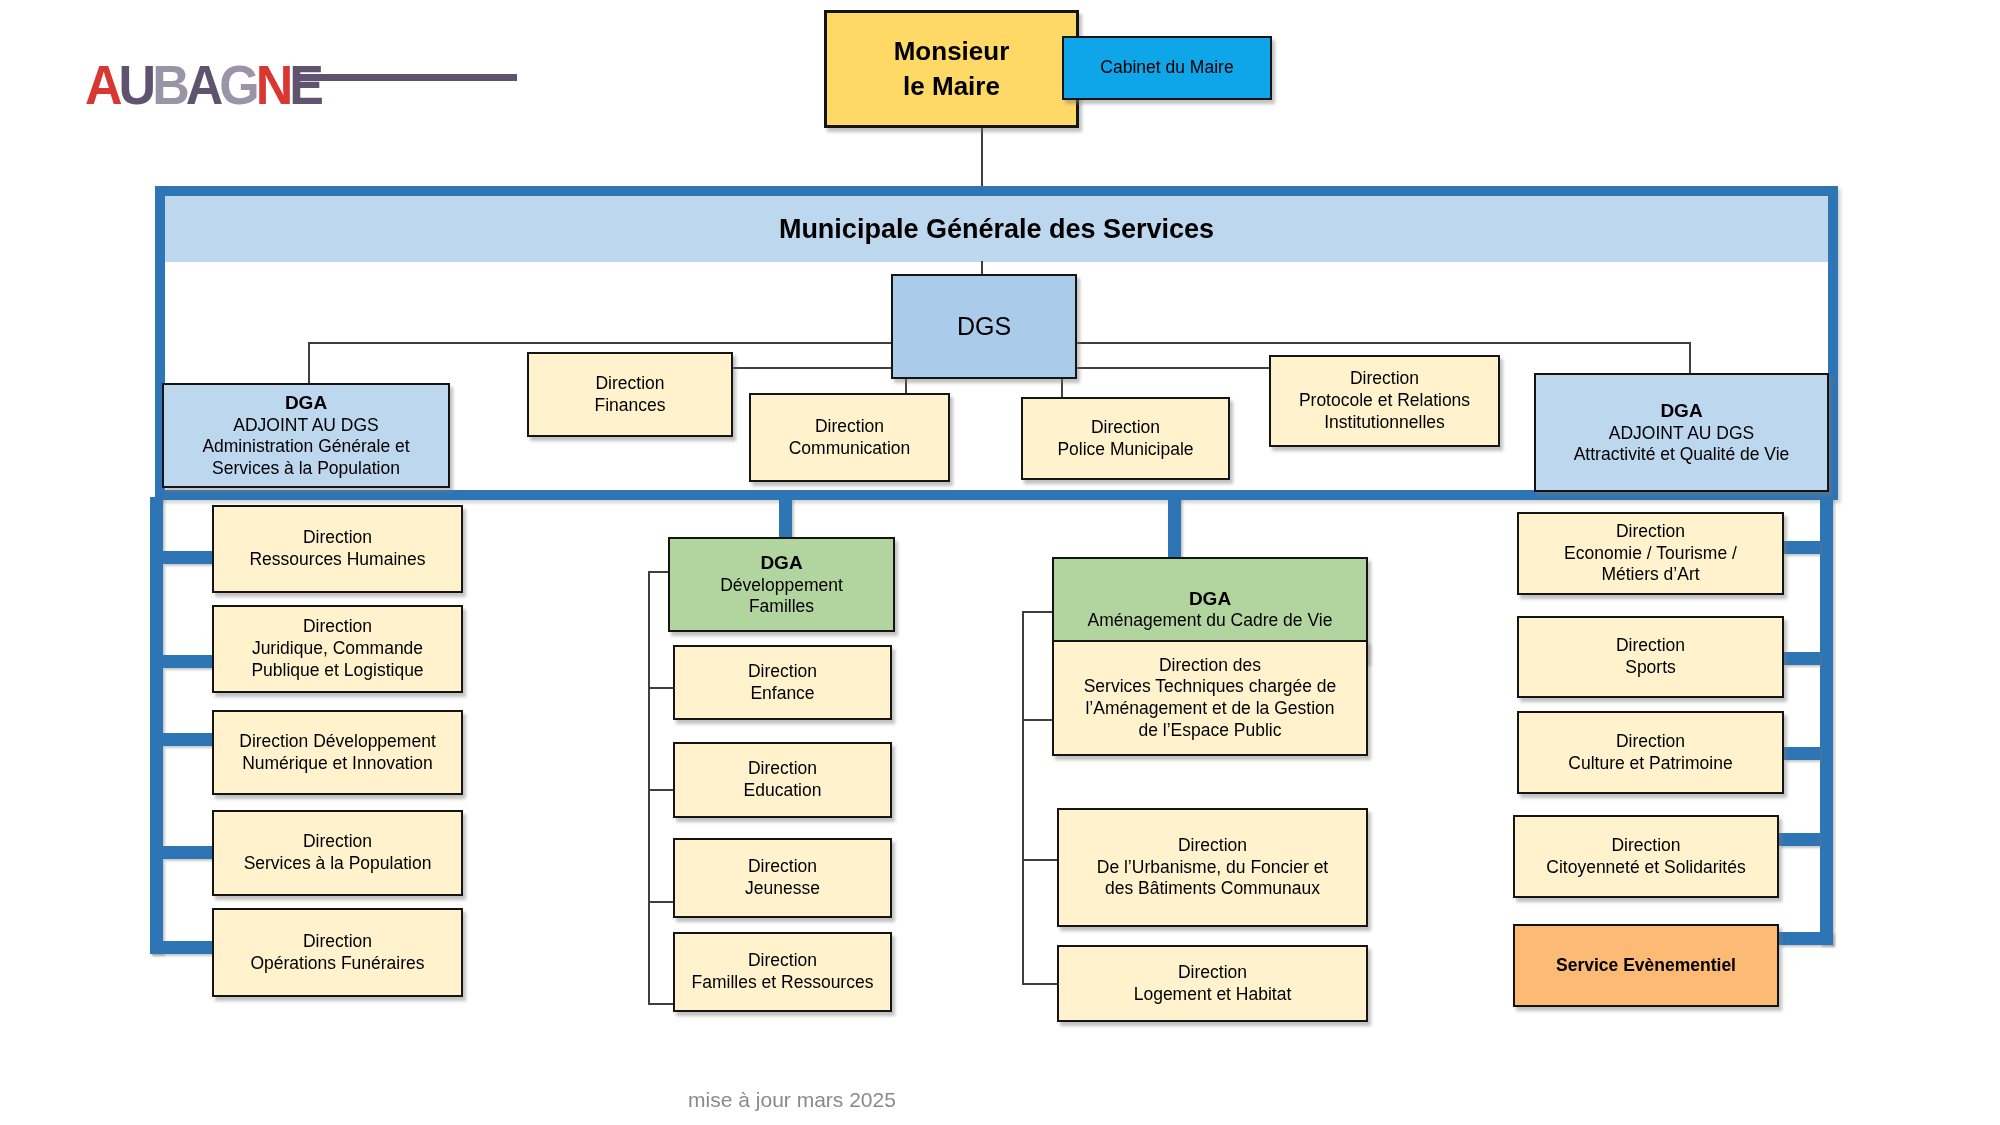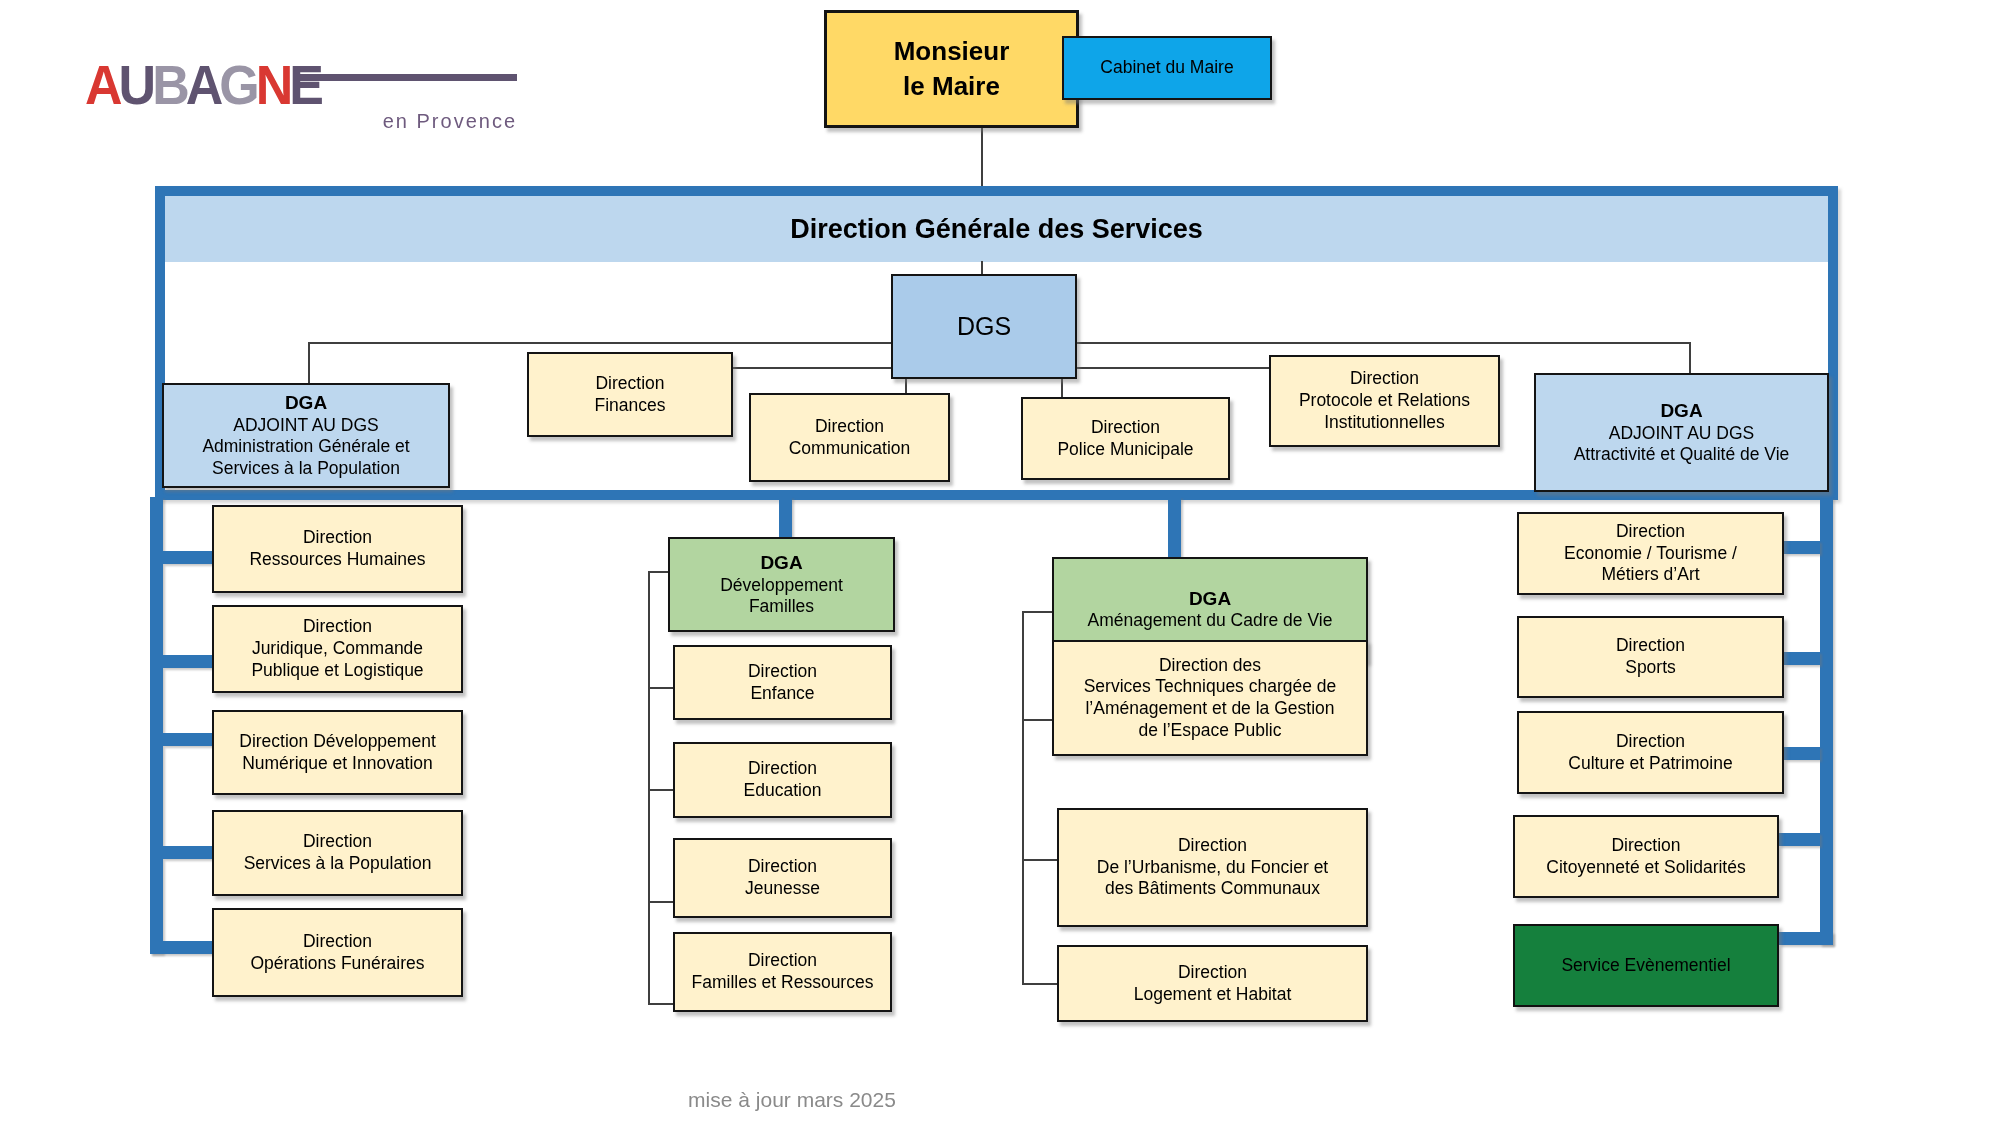--- a/index.html
+++ b/index.html
@@ -7,21 +7,21 @@
   .box{position:absolute;box-sizing:border-box;display:flex;flex-direction:column;align-items:center;
        justify-content:center;text-align:center;white-space:pre-line;color:#000;
        font-size:17.5px;line-height:1.24;z-index:3;padding:2px 4px;}
   .shadow{box-shadow:3px 4px 3px rgba(120,120,120,.45);}
   .yellow{background:#FFF2CC;border:2.5px solid #141414;}
   .orange{background:#FFD966;border:3px solid #141414;}
   .orange2{background:#0ea5e9;border:2px solid #141414;}
   .blue{background:#BDD7EE;border:2px solid #141414;}
   .dgsblue{background:#AACBEA;border:2px solid #141414;}
   .green{background:#B2D5A0;border:2px solid #141414;}
-  .whitebox{background:#15803d;border:2.5px solid #111;}
+  .whitebox{background:#fdba74;border:2.5px solid #111;font-weight:bold;}
   .bt{font-weight:bold;font-size:19px;display:block;}
   .big{font-weight:bold;font-size:26px;line-height:1.35;}
   .dgsf{font-weight:normal;font-size:25px;}
   .ln{position:absolute;background:#3F3F3F;z-index:1;}
   .tk{position:absolute;background:#2E75B6;z-index:2;box-shadow:2px 2px 2px rgba(120,120,120,.4);}
   #frame{position:absolute;left:155px;top:186px;width:1683px;height:314px;box-sizing:border-box;
          border:10px solid #2E75B6;background:#fff;z-index:0;box-shadow:3px 3px 3px rgba(150,150,150,.4);}
   #banner{width:100%;height:66px;background:#BDD7EE;display:flex;align-items:center;justify-content:center;
           font-size:27px;font-weight:bold;color:#000;}
   #logo{position:absolute;left:85px;top:58px;width:350px;height:82px;z-index:3;}
@@ -33,21 +33,20 @@
   #footer{position:absolute;left:0;top:1088px;width:1584px;text-align:center;font-size:21px;color:#8A8A8A;z-index:3;}
 </style>
 </head>
 <body>
 
 <div id="canvas">
 
   <div id="logo">
     <div id="logoword"><span class="l-red">A</span><span class="l-pur">U</span><span class="l-gry">B</span><span class="l-pur">A</span><span class="l-gry">G</span><span class="l-red">N</span><span class="l-pur">E</span></div>
     <div id="logobar"></div>
-    <div id="logosub">en Provence</div>
   </div>
 
   <div class="ln" style="left:1045px;top:66px;width:17px;height:2px"></div>
   <div class="ln" style="left:981px;top:128px;width:2px;height:58px"></div>
   <div class="ln" style="left:981px;top:261px;width:2px;height:14px"></div>
   <div class="ln" style="left:308px;top:342px;width:583px;height:2px"></div>
   <div class="ln" style="left:1077px;top:342px;width:614px;height:2px"></div>
   <div class="ln" style="left:308px;top:342px;width:2px;height:42px"></div>
   <div class="ln" style="left:1689px;top:342px;width:2px;height:32px"></div>
   <div class="ln" style="left:733px;top:367px;width:158px;height:2px"></div>
@@ -78,21 +77,21 @@
   <div class="tk" style="left:1168px;top:497px;width:13px;height:60px"></div>
   <div class="tk" style="left:1820px;top:497px;width:13px;height:448px"></div>
   <div class="tk" style="left:1784px;top:541px;width:36px;height:13px"></div>
   <div class="tk" style="left:1784px;top:652px;width:36px;height:13px"></div>
   <div class="tk" style="left:1784px;top:747px;width:36px;height:13px"></div>
   <div class="tk" style="left:1779px;top:833px;width:41px;height:13px"></div>
   <div class="tk" style="left:1779px;top:932px;width:54px;height:13px"></div>
 
   <div id="frame">
     <div id="banner">
-      <span>Direction Générale des Services</span>
+      <span>Municipale Générale des Services</span>
     </div>
   </div>
 
   <div class="box orange shadow big" style="left:824px;top:10px;width:255px;height:118px">Monsieur
 le Maire</div>
   <div class="box orange2 shadow" style="left:1062px;top:36px;width:210px;height:64px">Cabinet du Maire</div>
   <div class="box dgsblue shadow dgsf" style="left:891px;top:274px;width:186px;height:105px">DGS</div>
 
   <div class="box blue shadow" style="left:162px;top:383px;width:288px;height:105px">
     <span class="bt">DGA</span>

